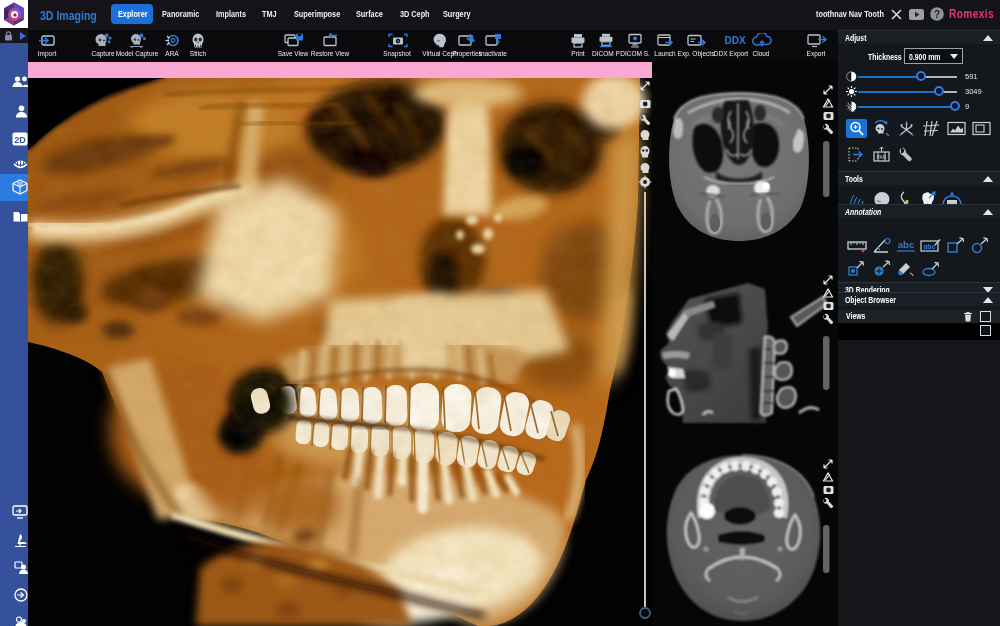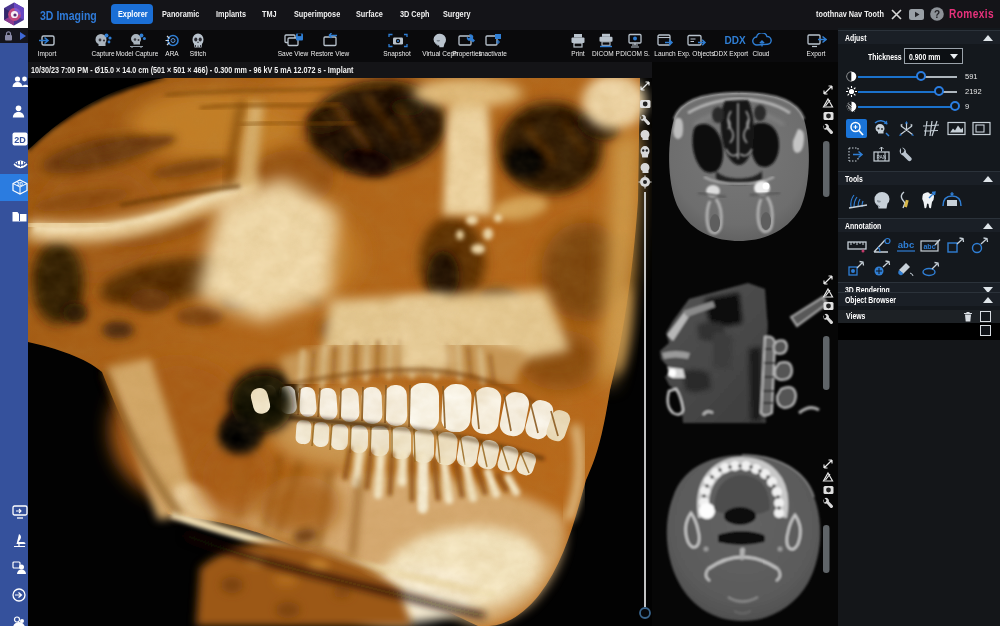--- a/index.html
+++ b/index.html
@@ -10,21 +10,21 @@
   #page { position:relative; width:1000px; height:626px; background:#f9a8d4; }
 
   
   #topbar { left:28px; top:0; width:972px; height:30px; background:#141418; }
   .tab { position:absolute; top:9px; color:#f0f0f0; font-size:9px; font-weight:bold; }
 
   
   #logo { left:0; top:0; width:28px; height:28px; background:#fff; z-index:5; }
   #sidebar { left:0; top:28px; width:28px; height:598px; background:#35519c; }
   #lockrow { left:0; top:0; width:28px; height:15px; background:#15151d; }
-  .sicon { position:absolute; left:0; width:28px; text-align:left;padding-left:12px; }
+  .sicon { position:absolute; left:0; width:28px; text-align:right;padding-left:12px; }
   .sicon svg { display:inline-block; }
 
   
   #toolbar { left:28px; top:30px; width:810px; height:32px; background:#0a0a0c; }
   .tool { position:absolute; top:3px; width:0; overflow:visible; text-align:center; }
   .tool .ic { position:absolute; left:-9px; top:0; width:18px; height:15px; }
   .tool .ic svg { display:block; margin:0 auto; }
   .tool .lbl { position:absolute; top:17px; left:-60px; width:120px; color:#ececec; font-size:6.5px; white-space:nowrap; text-align:center; }
 
   
@@ -373,23 +373,20 @@
           <svg width="20" height="15" viewBox="0 0 20 15">
       <rect x="1" y="2" width="12" height="9" rx="1" fill="none" stroke="#b9c3cd" stroke-width="1.3"></rect>
       <path d="M5,13.5 h5" stroke="#b9c3cd" stroke-width="1.2"></path>
       <path d="M11,6.5 h8 M15.5,3.5 L19,6.5 l-3.5,3" stroke="#2f7ed4" stroke-width="1.5" fill="none"></path>
     </svg>
         </div>
         <div class="lbl">Export</div>
       </div>
   </div>
 
-  <div id="infobar" class="abs">
-      <span class="cx">10/30/23 7:00 PM - Ø15.0 × 14.0 cm (501 × 501 × 466) - 0.300 mm - 96 kV 5 mA 12.072 s - Implant</span>
-    </div>
 
   <div id="viewport" class="abs">
     <svg id="skull" width="624" height="548" viewBox="28 78 624 548">
       <defs>
         <filter id="b2" x="-30%" y="-30%" width="160%" height="160%">
             <feGaussianBlur stdDeviation="2"></feGaussianBlur>
           </filter>
         <filter id="b4" x="-40%" y="-40%" width="180%" height="180%">
             <feGaussianBlur stdDeviation="4"></feGaussianBlur>
           </filter>
@@ -895,21 +892,21 @@
 
     <svg class="slider-ic" style="top:58px;" width="11" height="11" viewBox="0 0 11 11">
       <circle cx="5.5" cy="5.5" r="2.6" fill="#fff"></circle>
       <g stroke="#fff" stroke-width="1.1">
           <path d="M5.5,0 v2 M5.5,9 v2 M0,5.5 h2 M9,5.5 h2 M1.6,1.6 l1.4,1.4 M8,8 l1.4,1.4 M9.4,1.6 L8,3 M3,8 L1.6,9.4"></path>
         </g>
     </svg>
     <div class="abs" style="left:20px; top:62.5px; width:81px; height:2px; background:#1b72cc;"></div>
     <div class="abs" style="left:101px; top:62.5px; width:18px; height:2px; background:#aeb6bd;"></div>
     <div class="abs" style="left:96px; top:58px; width:10px; height:10px; border-radius:50%; border:2.2px solid #2a7de1; background:#10151b;"></div>
-    <span class="sval" style="top:59px;">2192</span>
+    <span class="sval" style="top:59px;">3049</span>
 
     <svg class="slider-ic" style="top:73px;" width="11" height="11" viewBox="0 0 11 11">
       <circle cx="5.5" cy="5.5" r="4.8" fill="#fff"></circle>
       <path d="M5.5,0.7 a4.8,4.8 0 0 0 0,9.6" fill="#14181d"></path>
       <g stroke="#fff" stroke-width="0.7">
           <path d="M2,2.5 l7,6 M1.5,4.5 l7,6 M2,6.5 l5,4.5"></path>
         </g>
     </svg>
     <div class="abs" style="left:20px; top:77.5px; width:97px; height:2px; background:#1b72cc;"></div>
     <div class="abs" style="left:117px; top:77.5px; width:2px; height:2px; background:#aeb6bd;"></div>
@@ -1012,21 +1009,21 @@
     </svg>
       </div>
     <div class="ibox" style="left:103px; top:162px;">
         <svg width="22" height="19" viewBox="0 0 22 19">
       <path d="M2,15 Q2,5 11,5 Q20,5 20,15" fill="none" stroke="#2f7ed4" stroke-width="1.5"></path>
       <rect x="6" y="9" width="10" height="6" fill="#c7d0d8"></rect>
       <path d="M11,1 v3 M9.5,2.5 L11,4 l1.5,-1.5" stroke="#2f7ed4" stroke-width="1.2" fill="none"></path>
     </svg>
       </div>
 
-    <div class="phead" style="top:190px;">
+    <div class="phead" style="top:176px;font-style:italic;">
         <span class="t cx">Annotation</span>
         <span class="arr up"></span>
       </div>
 
     <div class="ibox" style="left:8px; top:208px;">
         <svg width="20" height="18" viewBox="0 0 20 18">
       <rect x="1" y="5" width="18" height="7" fill="none" stroke="#c7d0d8" stroke-width="1.3"></rect>
       <path d="M4,5 v3 M7,5 v2 M10,5 v3 M13,5 v2 M16,5 v3" stroke="#c7d0d8" stroke-width="1"></path>
       <circle cx="16" cy="14" r="1.5" fill="#c03a6a"></circle>
     </svg>

